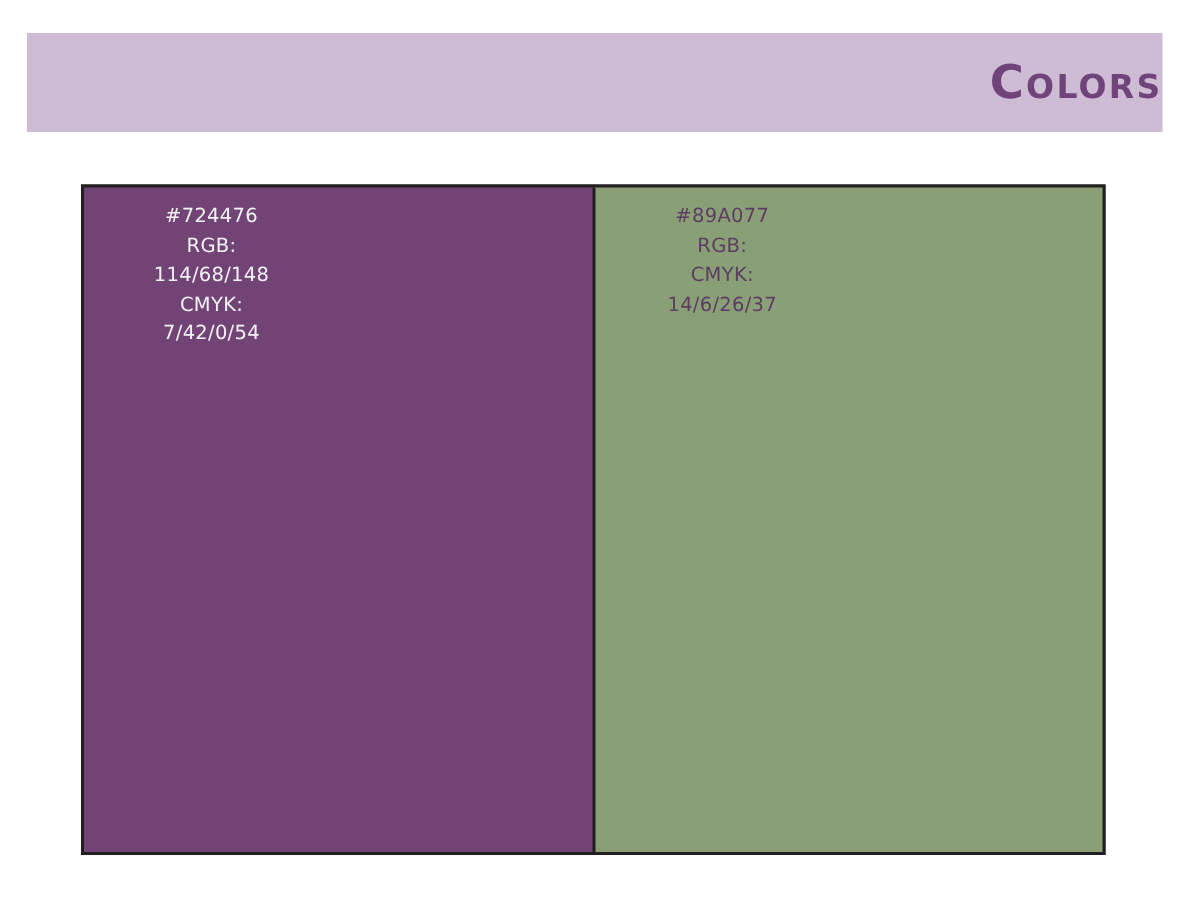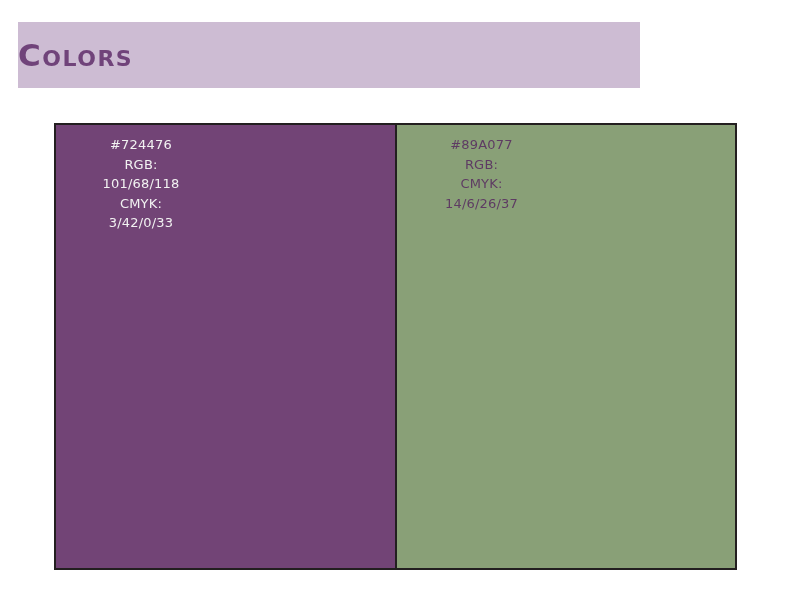--- a/index.html
+++ b/index.html
@@ -19,26 +19,26 @@
     width: 792px;
     height: 612px;
     background: #ffffff;
   }
 
   
   #title-banner {
     position: absolute;
     left: 18px;
     top: 22px;
-    width: 622px;
+    width: 757px;
     height: 66px;
     background: #cdbcd3;
     display: flex;
     align-items: center;
-    justify-content: flex-start;
+    justify-content: flex-end;
   }
   #title-text {
     font-family: "DejaVu Sans", sans-serif;
     font-variant: small-caps;
     font-weight: bold;
     font-size: 31px;
     letter-spacing: 1.5px;
     color: #70437a;
     line-height: 1;
     white-space: nowrap;
@@ -93,23 +93,23 @@
   <div id="title-banner" style="background: rgb(205, 188, 211);">
     <div id="title-text" style="color: rgb(112, 67, 122);">Colors</div>
   </div>
 
   <div id="swatch-block" style="border-color: rgb(35, 31, 32); background: rgb(35, 31, 32); text-decoration: underline;">
 
     <div class="swatch" id="swatch-left" style="background: rgb(114, 68, 118); border-right-color: rgb(35, 31, 32);">
       <div class="swatch-info" style="color: rgb(242, 242, 242);">
         <div>#724476</div>
         <div>RGB:</div>
-        <div>101/68/118</div>
+        <div>114/68/148</div>
         <div>CMYK:</div>
-        <div>3/42/0/33</div>
+        <div>7/42/0/54</div>
       </div>
     </div>
 
     <div class="swatch" id="swatch-right" style="background: rgb(137, 160, 119); border-left-color: rgb(35, 31, 32); padding-left: 20px;">
       <div class="swatch-info" style="color: rgb(94, 59, 99);">
         <div>#89A077</div>
         <div>RGB:</div>
         <div>CMYK:</div>
         <div>14/6/26/37</div>
       </div>

